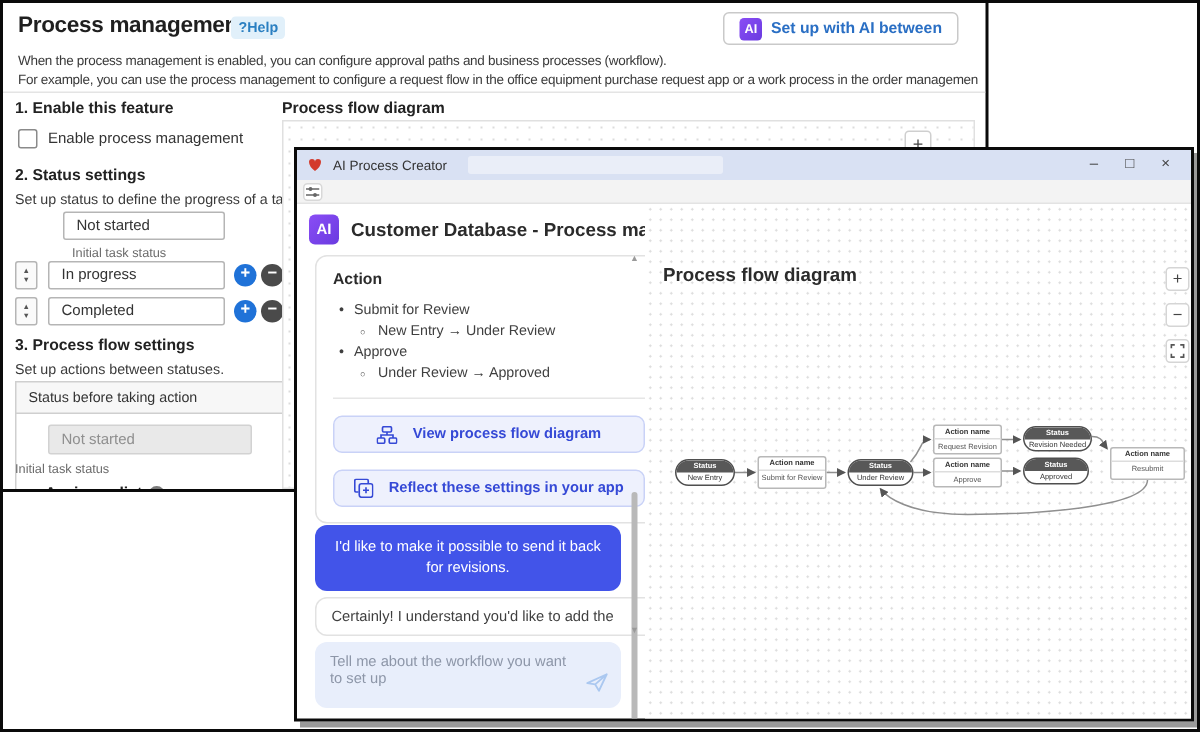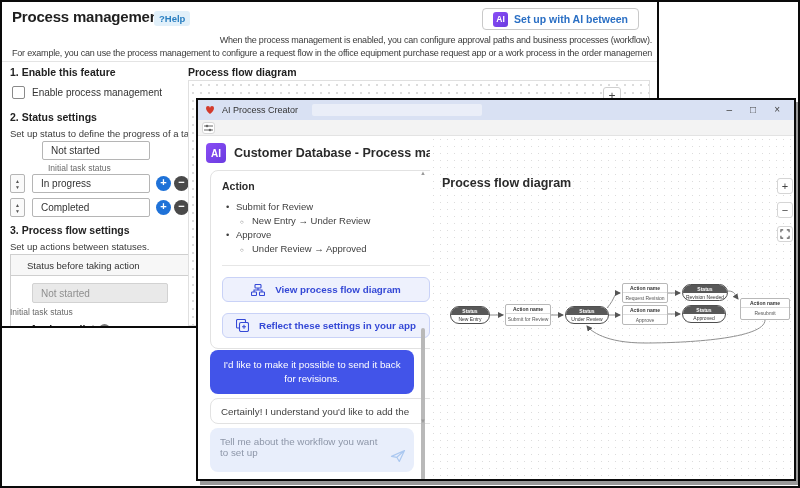--- a/index.html
+++ b/index.html
@@ -11,38 +11,38 @@
   .back-window { position:absolute; left:0; top:0; width:657px; height:326px; background:#fff;
                  border-right:2px solid #0a0a0a; border-bottom:2px solid #0a0a0a; overflow:hidden; }
   .bw-title { position:absolute; left:10px; top:6px; font-size:15px; font-weight:bold; color:#1f1f1f; letter-spacing:-0.2px; }
   .help-chip { position:absolute; left:128px; top:9px; font-size:9.5px; font-weight:bold; color:#2a7fc1;
                background:#e1f0fa; padding:2px 5px; border-radius:3px;margin-left:24px; }
   .ai-setup-btn { position:absolute; right:18px; top:6px; height:22px; display:flex; align-items:center; gap:6px;
                   background:#fff; border:1px solid #c9c9c9; border-radius:4px; padding:0 10px; cursor:pointer; }
   .ai-badge-sm { width:15px; height:15px; border-radius:3px; background:linear-gradient(135deg,#8a4df5,#6a3be0);
                  color:#fff; font-size:8.5px; font-weight:bold; display:flex; align-items:center; justify-content:center; }
   .ai-setup-label { font-size:10.5px; font-weight:bold; color:#2a6fc4; white-space:nowrap; }
-  .bw-desc { position:absolute; left:10px; font-size:9px; letter-spacing:-0.2px; color:#3a3a3a; white-space:nowrap; width:640px; overflow:hidden;text-align:right; }
+  .bw-desc { position:absolute; left:10px; font-size:9px; letter-spacing:-0.2px; color:#3a3a3a; white-space:nowrap; width:640px; overflow:hidden; }
   .bw-desc.l1 { top:33px; } .bw-desc.l2 { top:46px; }
   .bw-divider { position:absolute; left:0; top:59px; width:655px; border-top:1px solid #e4e4e4; }
   .sec-h { position:absolute; font-size:10.5px; font-weight:bold; color:#222; white-space:nowrap; }
   .sec-p { position:absolute; font-size:9.5px; color:#3a3a3a; white-space:nowrap; }
   .cap { position:absolute; font-size:8.5px; color:#6b6b6b; white-space:nowrap; }
   .checkbox { position:absolute; left:10px; top:84px; width:13px; height:13px; border:1px solid #8a8a8a; border-radius:2px; background:#fff; cursor:pointer; }
   .chk-label { position:absolute; left:30px; top:85px; font-size:10px; color:#333; white-space:nowrap; }
   .txt-input { position:absolute; border:1px solid #b5b5b5; border-radius:2px; background:#fff; font-size:10px; color:#333;
                display:flex; align-items:center; padding-left:8px; white-space:nowrap; }
   .stepper { position:absolute; width:15px; height:19px; border:1px solid #b5b5b5; border-radius:2px; background:#fafafa;
              display:flex; flex-direction:column; align-items:center; justify-content:center; font-size:5px; color:#555; line-height:6px; cursor:pointer; }
   .round-btn { position:absolute; width:15px; height:15px; border-radius:50%; color:#fff; font-size:11px; line-height:13px;
                text-align:center; cursor:pointer; font-weight:bold; }
   .round-btn.add { background:#1f72d8; }
   .round-btn.remove { background:#4a4a4a; }
   .flow-table-head { position:absolute; left:8px; top:252px; width:188px; height:22px; background:#f7f7f7;
-                     border:1px solid #cfcfcf; display:flex; align-items:center; padding-left:16px; font-size:9.5px; color:#333; }
+                     border:1px solid #cfcfcf; display:flex; align-items:center; padding-left:8px; font-size:9.5px; color:#333; }
   .flow-table-body { position:absolute; left:8px; top:274px; width:188px; height:50px; border-left:1px solid #cfcfcf; border-right:1px solid #cfcfcf; }
   .txt-input.disabled { background:#e9e9e9; border-color:#d2d2d2; color:#8f8f8f; }
   .assignee { position:absolute; left:28px; top:321px; font-size:10.5px; font-weight:bold; color:#222; display:flex; align-items:center; gap:4px;justify-content:flex-end; }
   .q-icon { width:11px; height:11px; border-radius:50%; background:#7a7a7a; color:#fff; font-size:8px; font-weight:bold;
             display:flex; align-items:center; justify-content:center; cursor:pointer; }
   .bw-canvas { position:absolute; left:186px; top:78px; width:462px; height:246px; border:1px solid #e0e0e0; background:#fff;
                background-image:radial-gradient(#dcdcdc 0.8px, transparent 0.9px); background-size:8px 8px; }
   .bw-canvas-plus { position:absolute; right:28px; top:6px; width:18px; height:18px; background:#fff; border:1px solid #cfcfcf;
                     border-radius:3px; font-size:12px; color:#444; display:flex; align-items:center; justify-content:center; cursor:pointer; }
 

